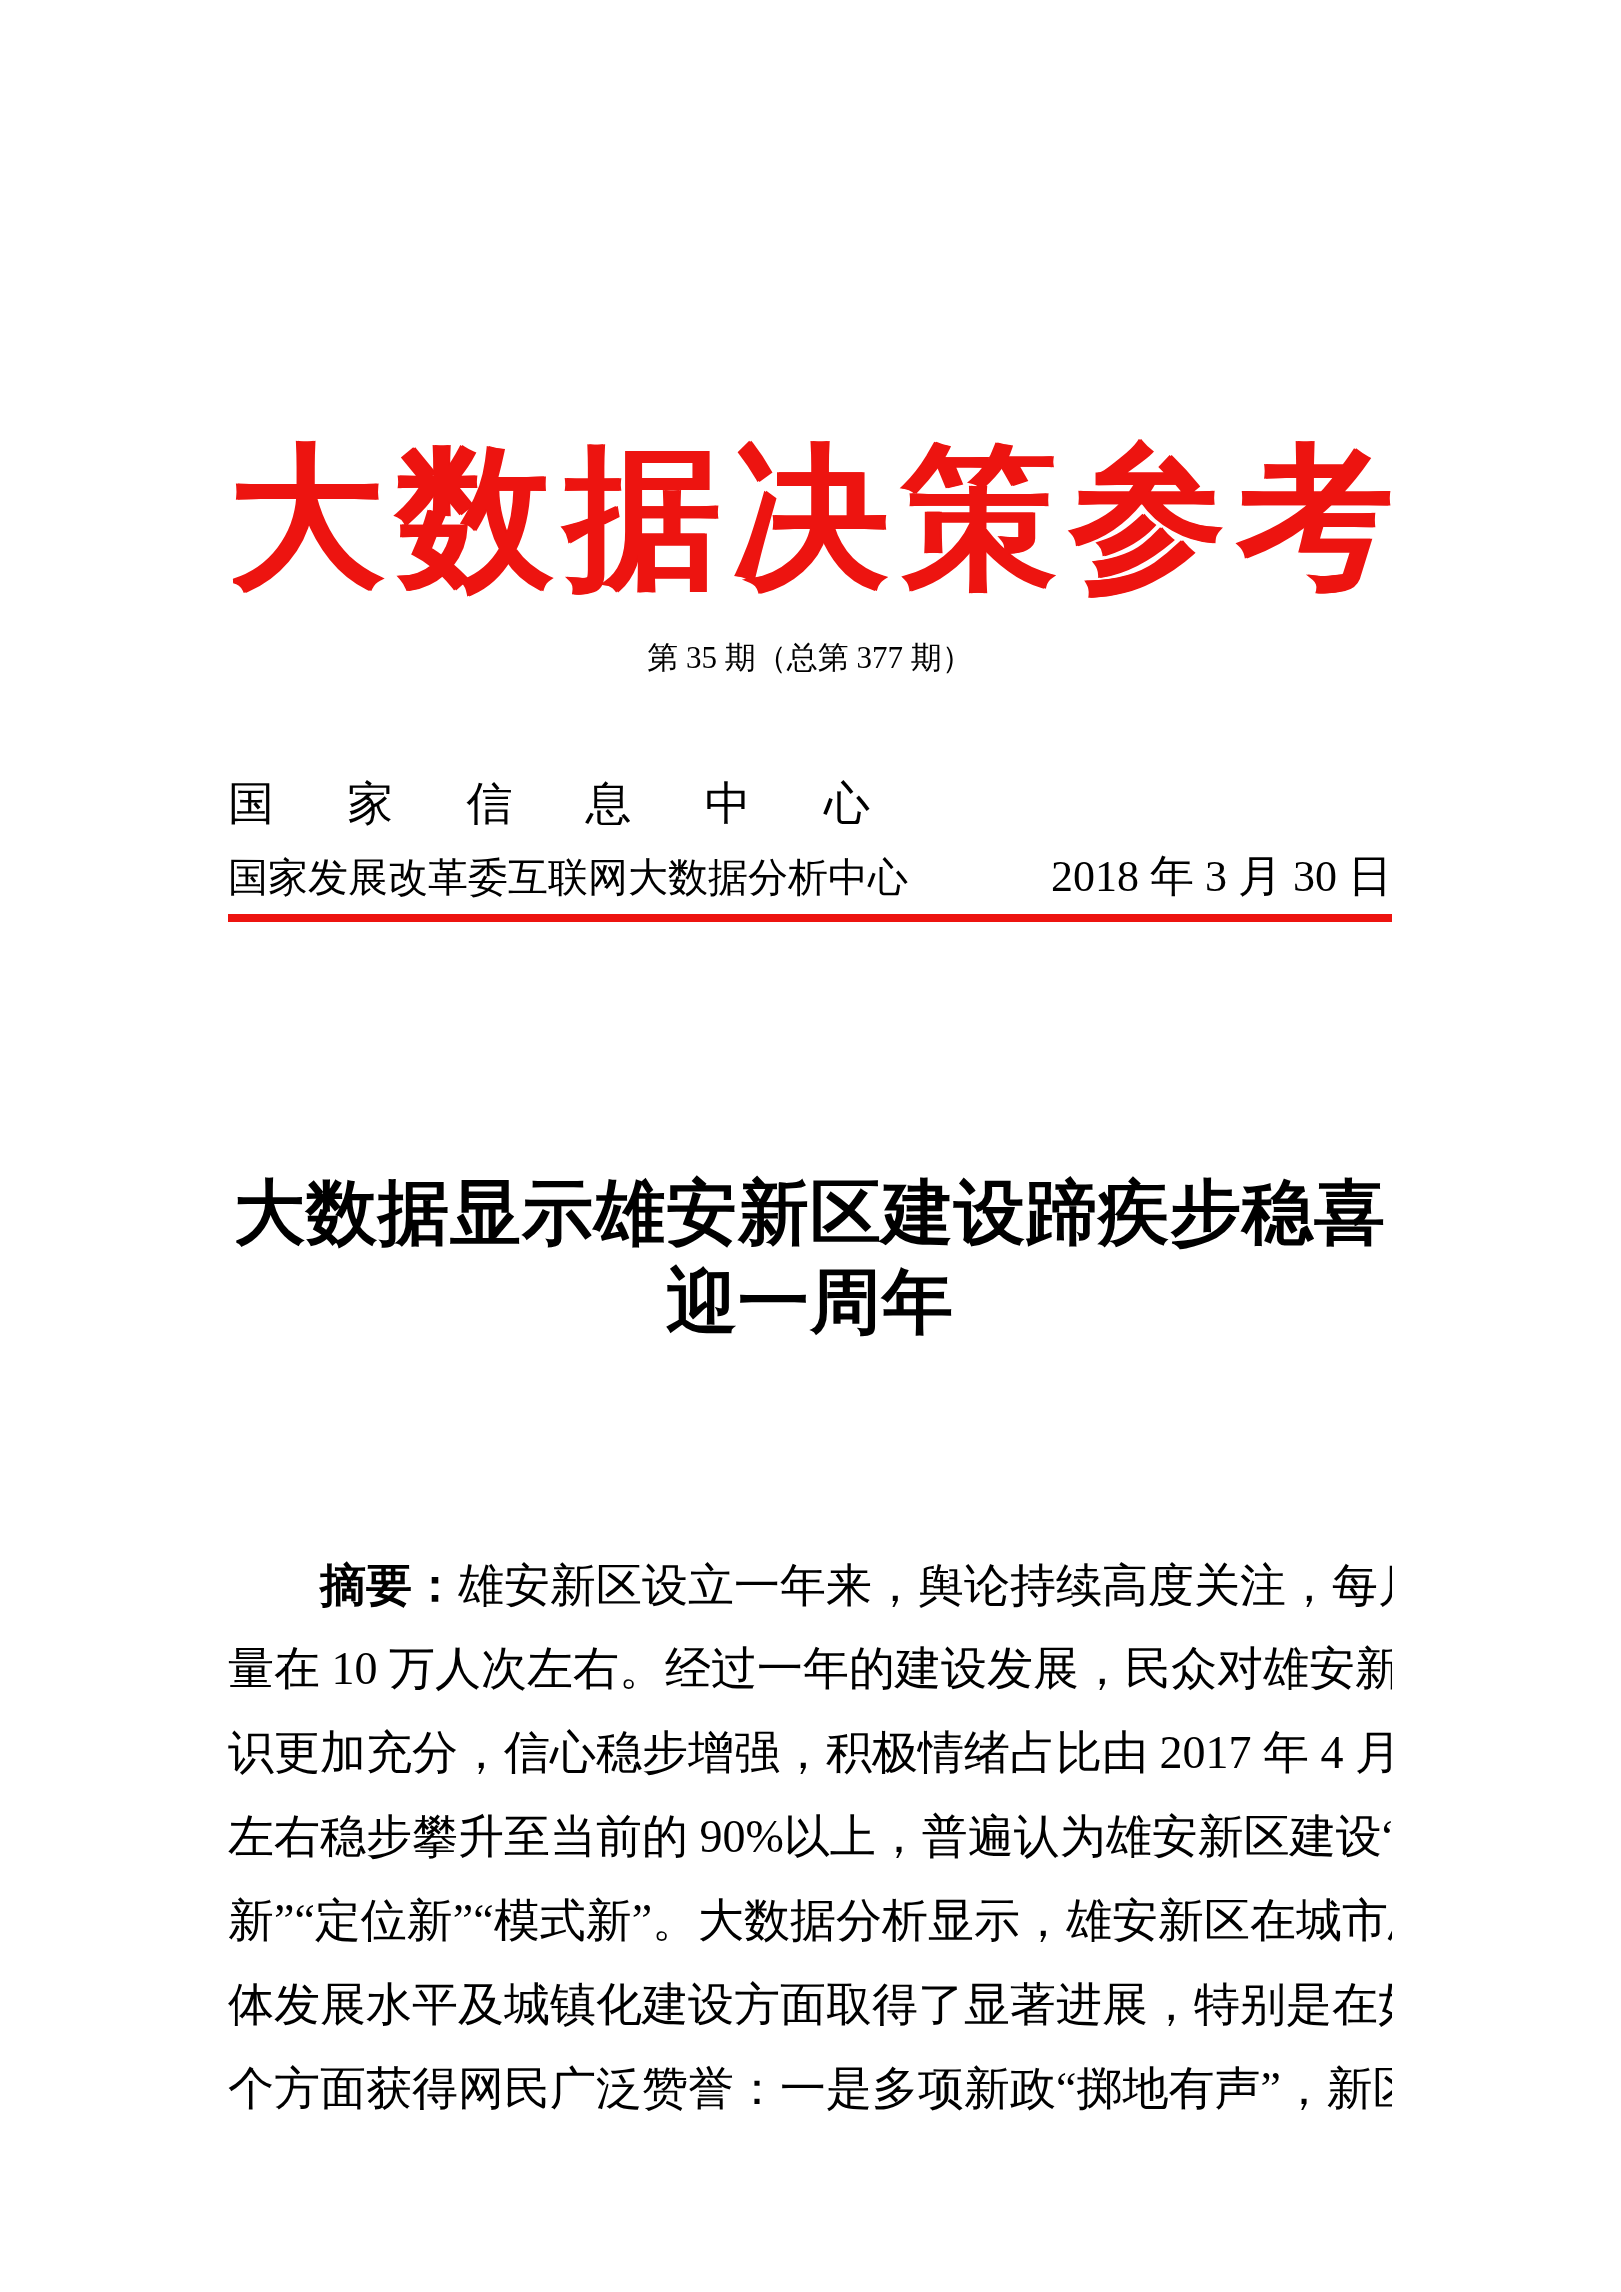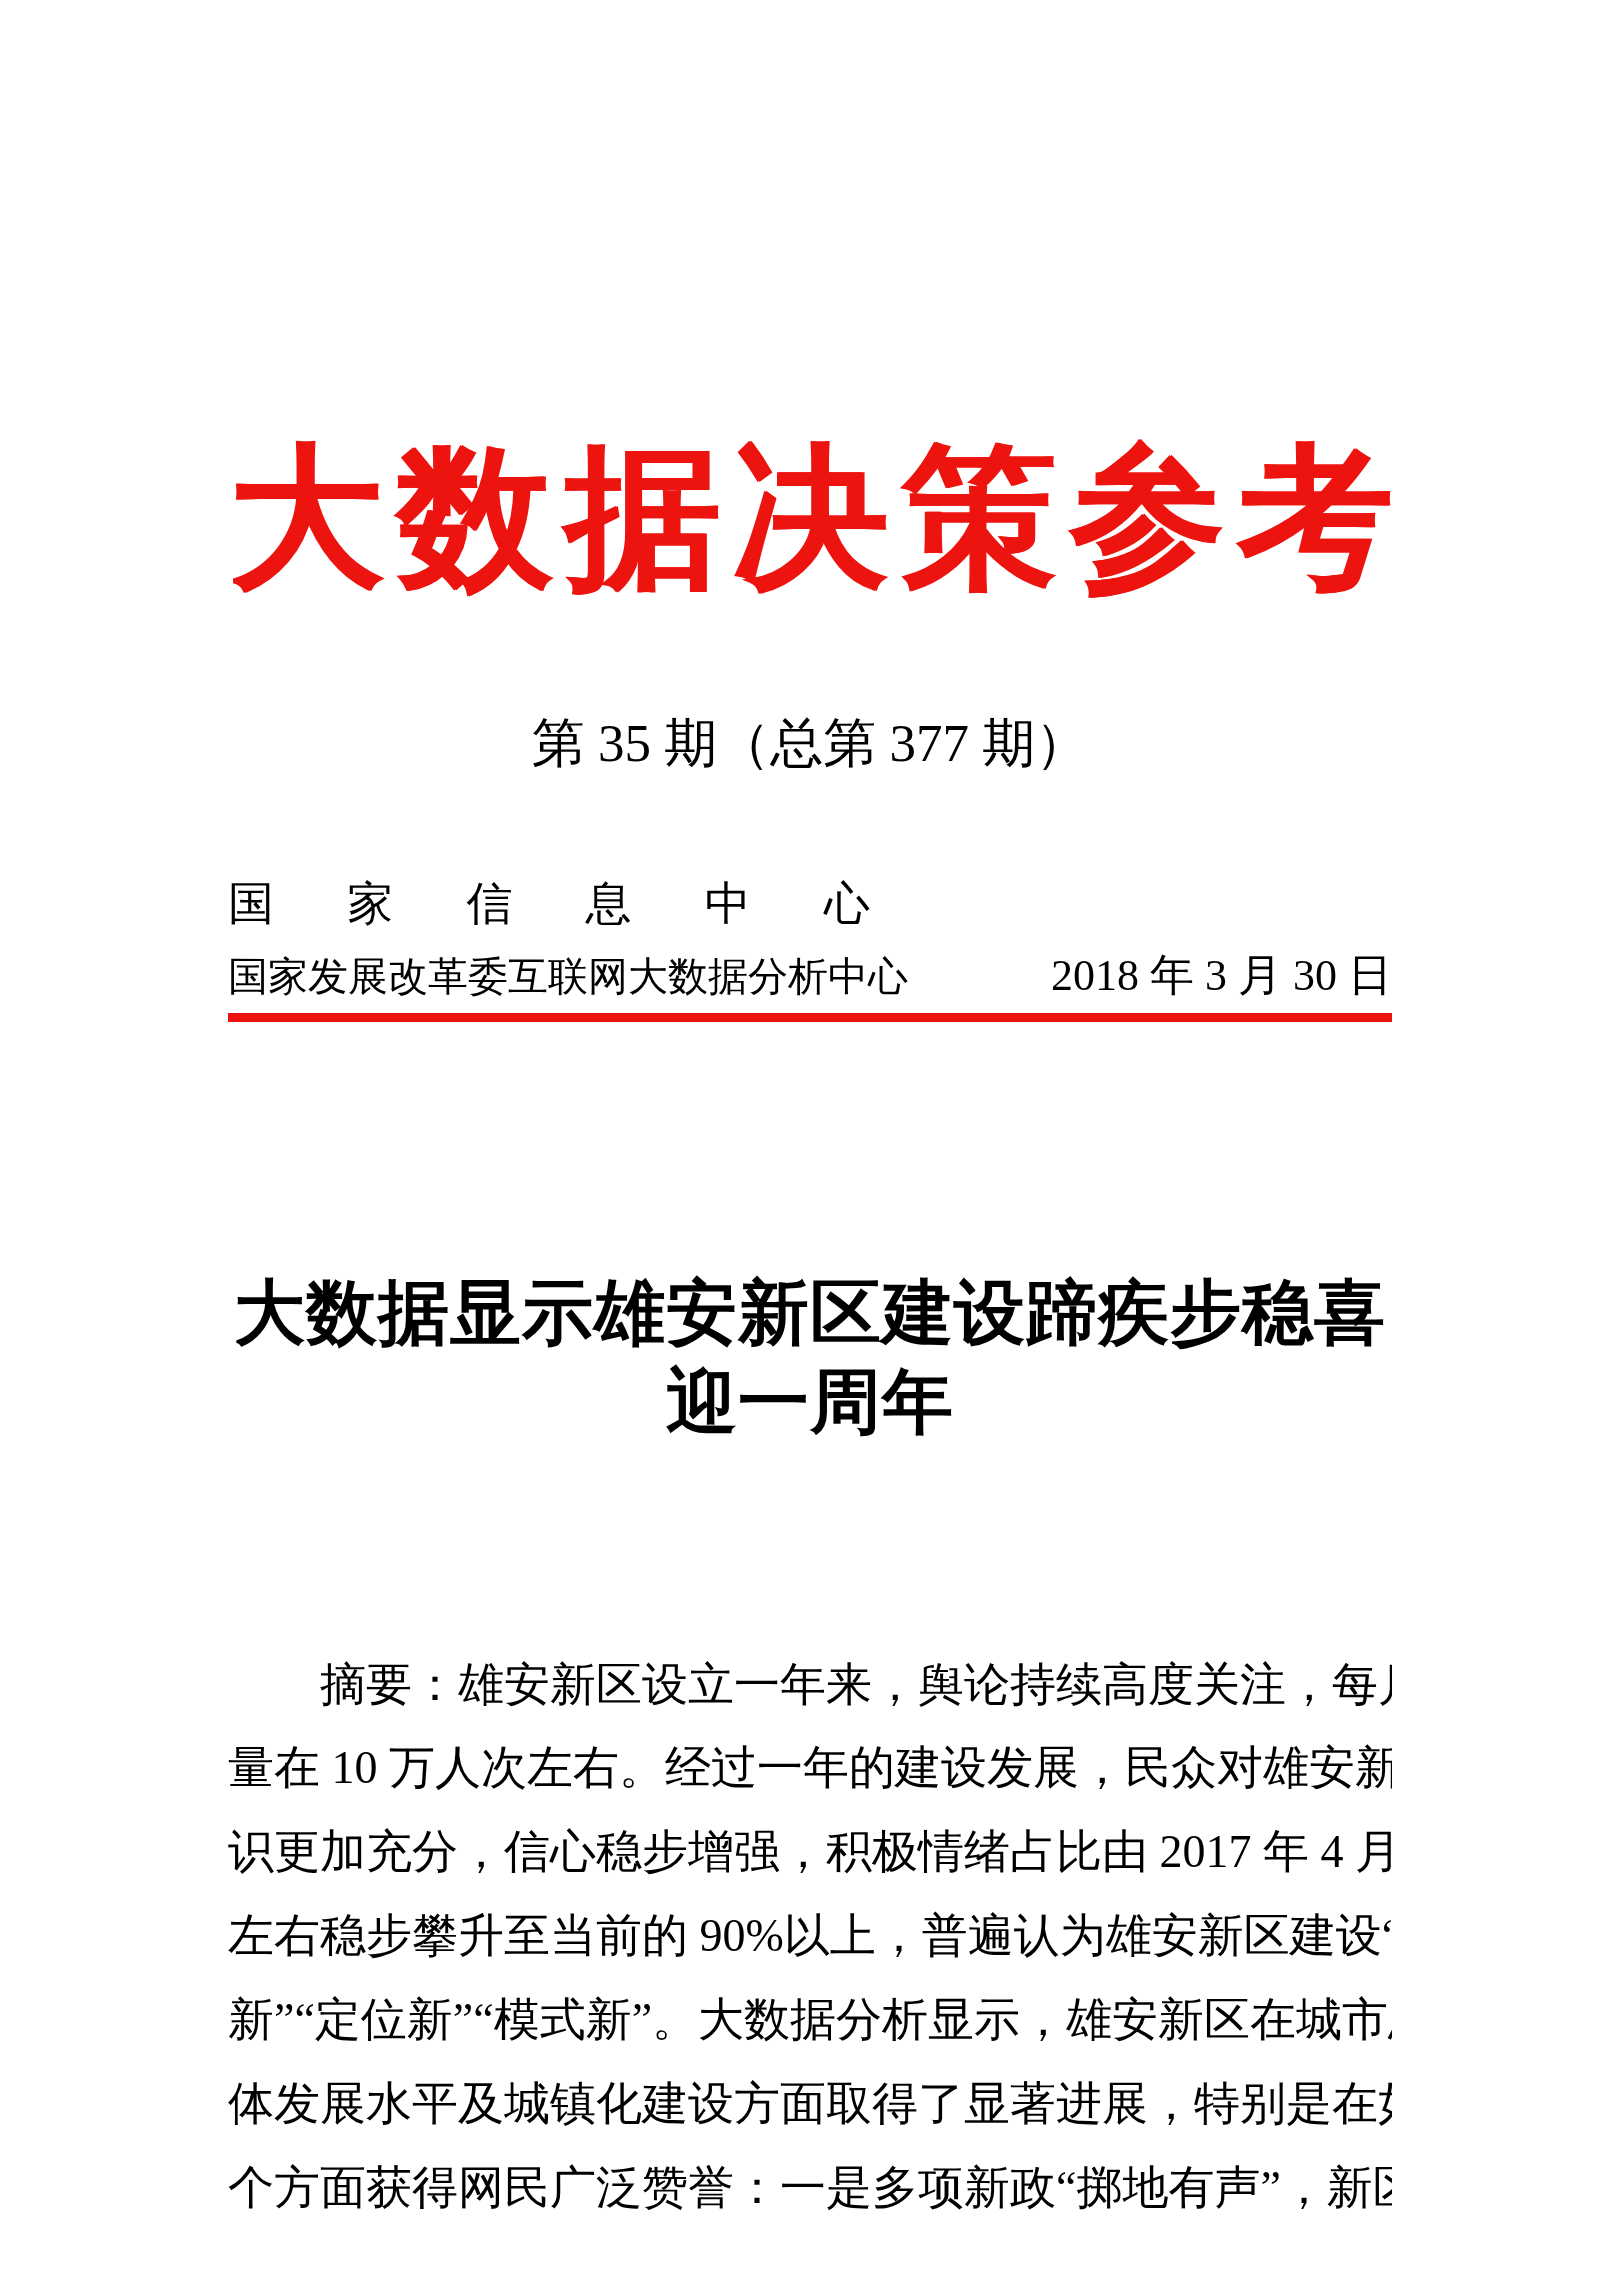--- a/index.html
+++ b/index.html
@@ -24,23 +24,23 @@
     align-items:center;
     height:167px;
     font-size:155px;
     font-weight:bold;
     color:var(--accent,#ed1410);
     line-height:1;
     text-shadow:2px 0 0 var(--accent,#ed1410);
   }
 
   .issue-line{
-    margin-top:109px;
+    margin-top:36px;
     text-align:center;
-    font-size:53px;
+    font-size:31px;
     line-height:1.2;
   }
 
   .org-block{margin-top:100px;}
   .org-primary{
     display:flex;
     justify-content:space-between;
     width:642px;
     font-size:46px;
     line-height:1.2;
@@ -75,21 +75,21 @@
     line-height:84px;
     height:84px;
     white-space:nowrap;
     text-align:justify;
     text-align-last:justify;
     overflow:hidden;
   }
   .abs-line.first{text-indent:92px;}
   .abstract-label{
     font-family:"Liberation Sans", sans-serif;
-    font-weight:normal;
+    font-weight:bold;
   }
 </style>
 </head>
 <body>
 
 <div class="page">
   <div class="content">
 
     <header>
       <h1 class="masthead-title">

